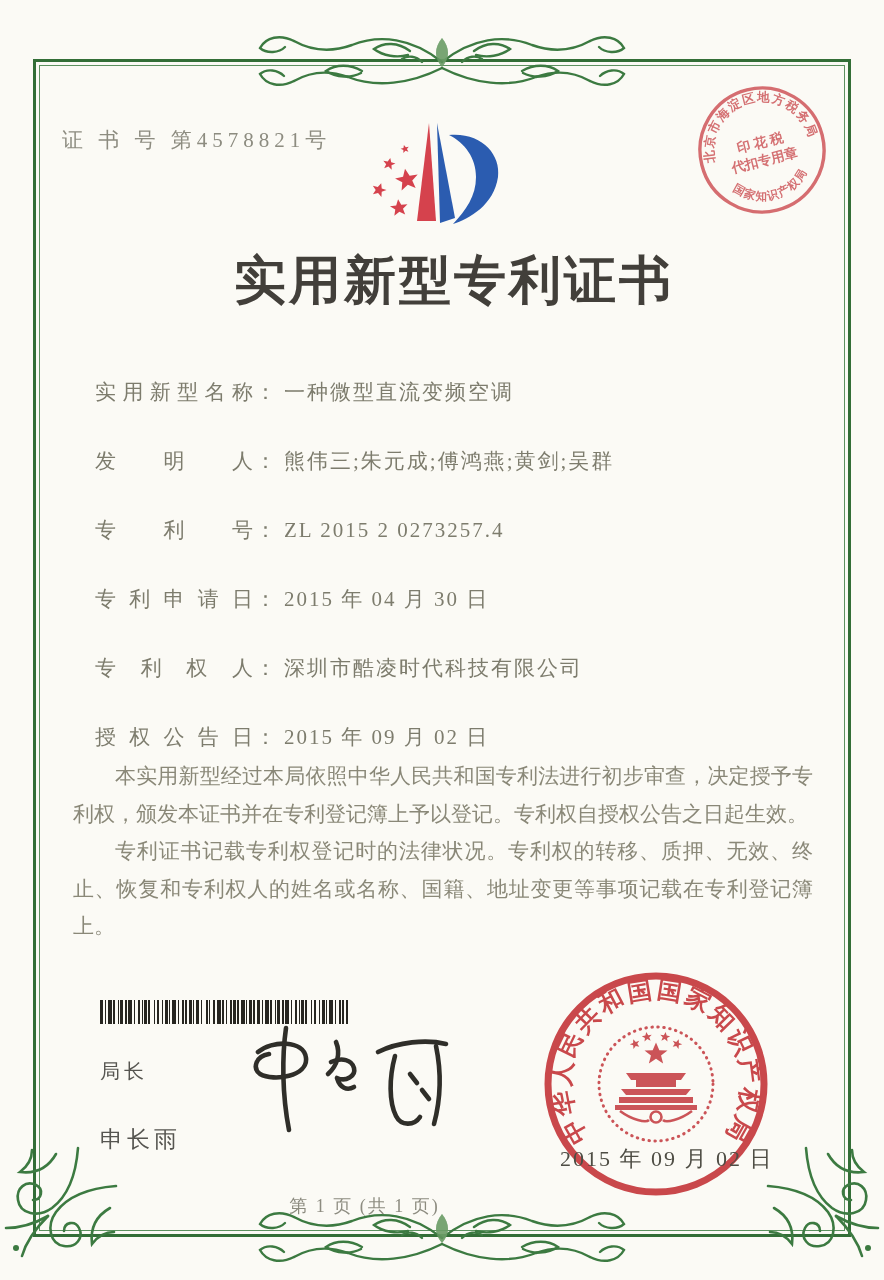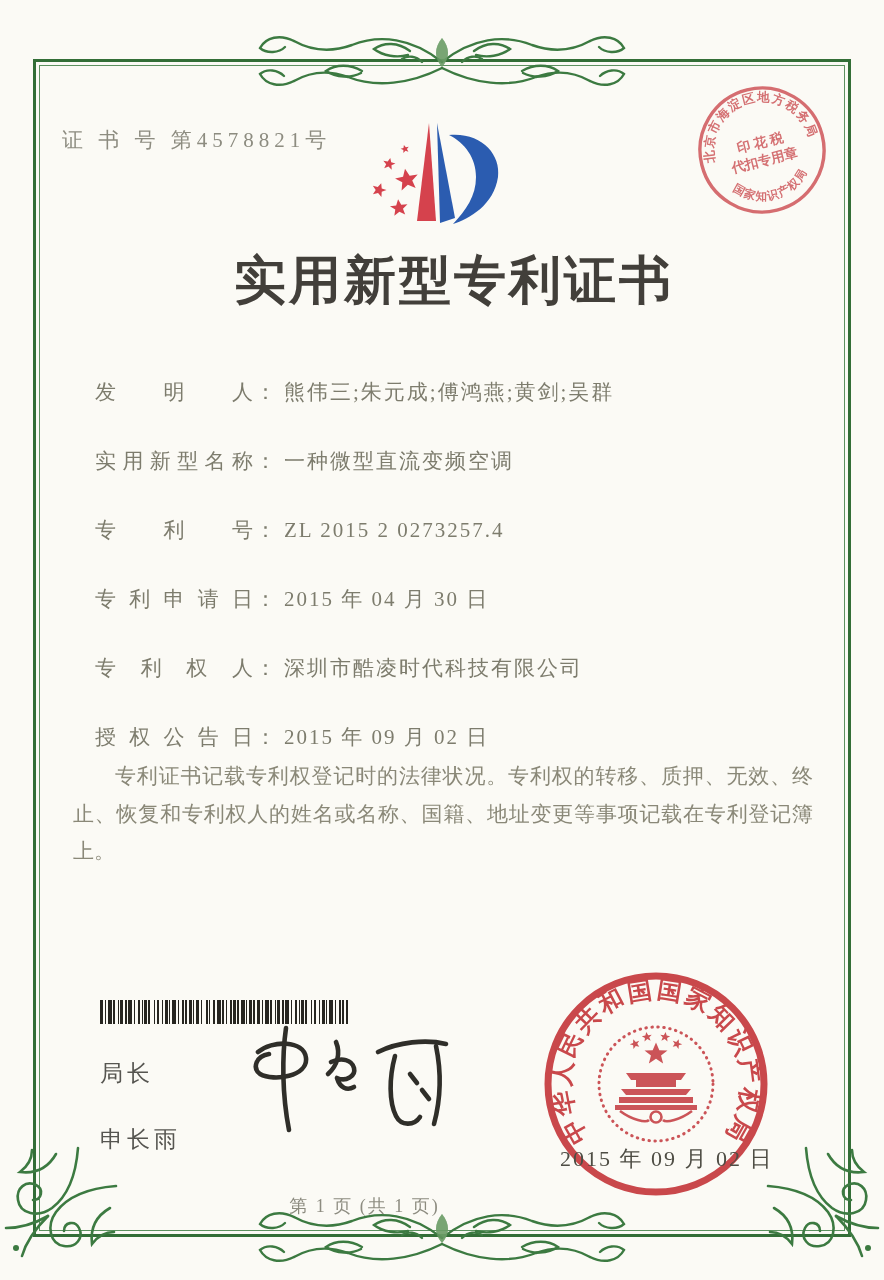--- a/index.html
+++ b/index.html
@@ -55,21 +55,21 @@
     left:73px;top:758px;width:740px;
     font-size:21px;line-height:37.5px;color:#8a8878;
     text-align:justify;
   }
   .body-text p{margin:0;text-indent:2em;}
 
   
   .barcode{left:100px;top:1000px;width:248px;height:24px;}
 
   
-  .signer-title{left:100px;top:1058px;font-size:23px;color:#565550;letter-spacing:4px;}
+  .signer-title{left:100px;top:1058px;font-size:20px;color:#565550;letter-spacing:4px;}
   .signer-name{left:100px;top:1124px;font-size:23px;color:#565550;letter-spacing:4px;}
 
   
   .signature{left:228px;top:1016px;width:250px;height:125px;}
 
   
   .office-seal{left:535px;top:963px;width:242px;height:242px;opacity:.92;}
 
   
   .seal-date{left:560px;top:1144px;font-size:22px;color:#4e4d44;letter-spacing:2px;}
@@ -154,40 +154,41 @@
     <textPath href="#taxBot" startOffset="50%" text-anchor="middle">国家知识产权局</textPath>
   </text>
   <text x="0" y="-3" font-size="13.5" fill="#cf5d60" text-anchor="middle" font-weight="bold">印 花 税</text>
   <text x="0" y="15" font-size="13.5" fill="#cf5d60" text-anchor="middle" font-weight="bold">代扣专用章</text>
 </svg>
 
 <div class="abs title">实用新型专利证书</div>
 
 <div class="abs fields">
   <div class="field">
+    <span class="f-label">实用新型名称</span><span class="f-colon">：</span><span class="f-value">一种微型直流变频空调</span>
+  </div>
+  <div class="field">
     <span class="f-label">发明人</span><span class="f-colon">：</span><span class="f-value">熊伟三;朱元成;傅鸿燕;黄剑;吴群</span>
   </div>
   <div class="field">
-    <span class="f-label">实用新型名称</span><span class="f-colon">：</span><span class="f-value">一种微型直流变频空调</span>
-  </div>
-  <div class="field">
     <span class="f-label">专利号</span><span class="f-colon">：</span><span class="f-value">ZL 2015 2 0273257.4</span>
   </div>
   <div class="field">
     <span class="f-label">专利申请日</span><span class="f-colon">：</span><span class="f-value">2015 年 04 月 30 日</span>
   </div>
   <div class="field">
     <span class="f-label">专利权人</span><span class="f-colon">：</span><span class="f-value">深圳市酷凌时代科技有限公司</span>
   </div>
   <div class="field">
     <span class="f-label">授权公告日</span><span class="f-colon">：</span><span class="f-value">2015 年 09 月 02 日</span>
   </div>
 </div>
 
 <div class="abs body-text">
+  <p>本实用新型经过本局依照中华人民共和国专利法进行初步审查，决定授予专利权，颁发本证书并在专利登记簿上予以登记。专利权自授权公告之日起生效。</p>
   <p>专利证书记载专利权登记时的法律状况。专利权的转移、质押、无效、终止、恢复和专利权人的姓名或名称、国籍、地址变更等事项记载在专利登记簿上。</p>
 </div>
 
 <svg class="abs barcode" viewBox="0 0 248 24" preserveAspectRatio="none">
   <line x1="0" y1="12" x2="248" y2="12" stroke="#262520" stroke-width="24" stroke-dasharray="3 2 1 2 4 1 2 3 1 1 3 2 2 1 4 2 1 3 2 2 1 1 3 1 2 4 1 2 2 3 1 2 3 1 1 2 4 2 1 3 2 1 2 2 3 1 1 2 3 2 1 4 2 1 1 3 2 2 4 1 2 2 1 3 2 1 3 1 2 2 4 1 1 2 3 1 2 2"></line>
 </svg>
 
 <div class="abs signer-title">局长</div>
 <div class="abs signer-name">申长雨</div>
 

